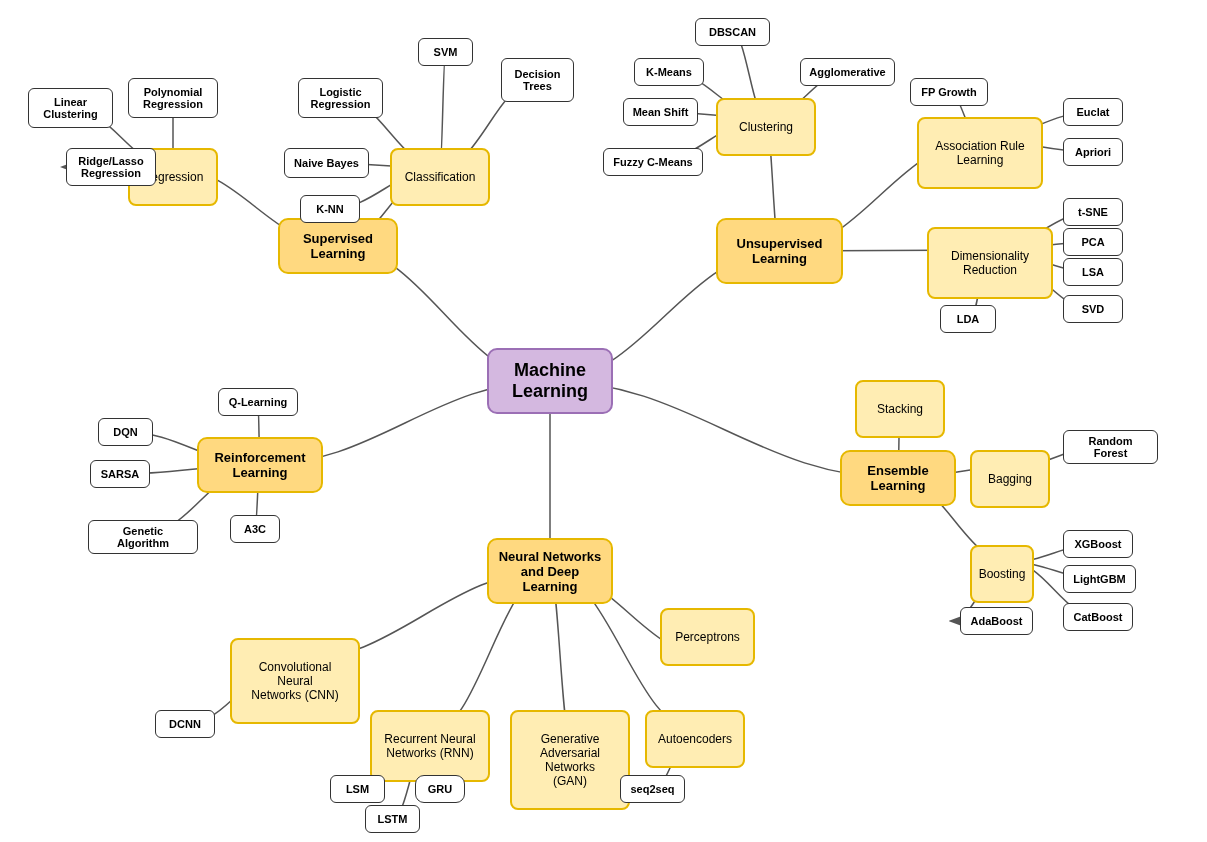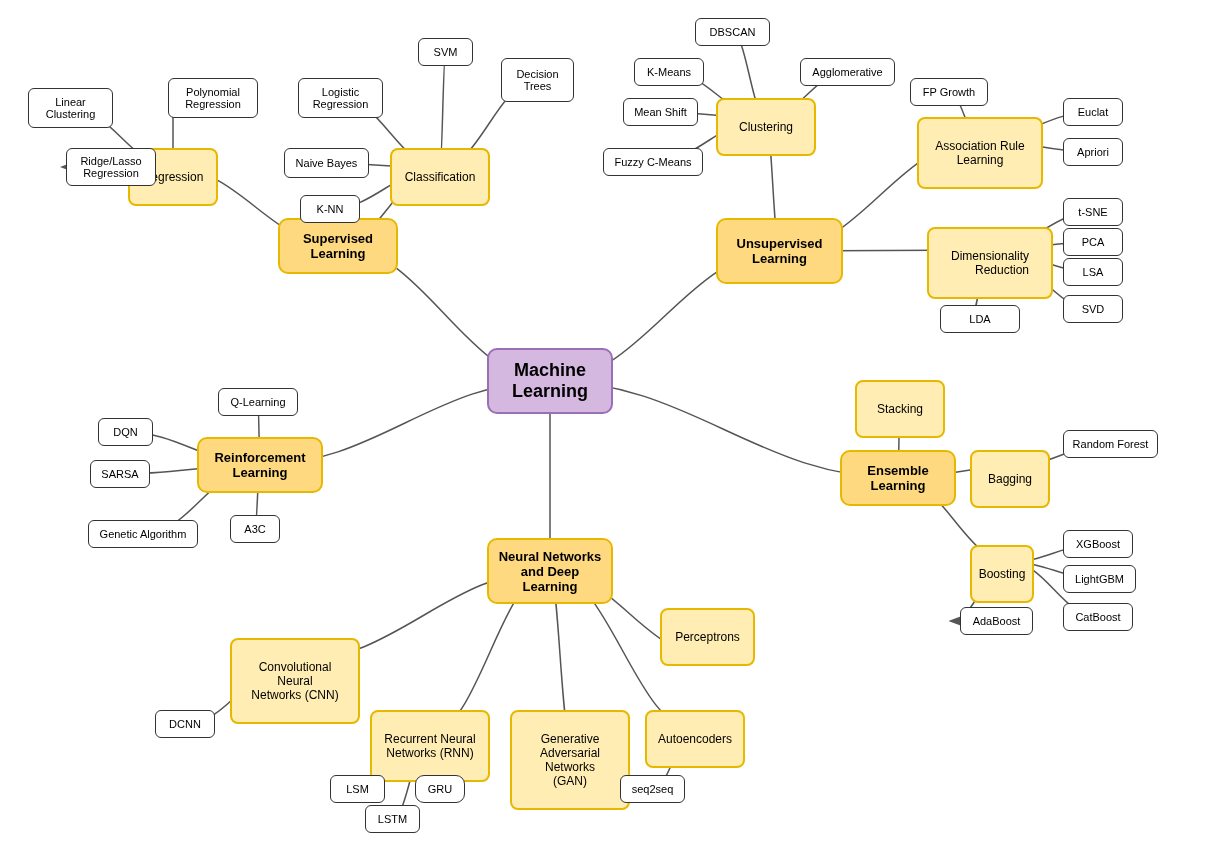--- a/index.html
+++ b/index.html
@@ -24,21 +24,21 @@
       pointer-events: none;
       z-index: 0;
     }
     .node {
       position: absolute;
       display: flex;
       align-items: center;
       justify-content: center;
       text-align: center;
       font-size: 12px;
-      font-weight: normal;
+      font-weight: bold;
       z-index: 1;
     }
     .node-main {
       background: #d4b8e0;
       border: 2px solid #9b6fb5;
       border-radius: 10px;
       font-size: 18px;
       font-weight: bold;
       padding: 10px;
     }
@@ -142,37 +142,37 @@
     <div class="node node-primary" style="left: 487px; top: 538px; width: 126px; min-height: 66px; white-space: pre-line;">Neural Networks
 and Deep
 Learning</div>
     <div class="node node-primary" style="left: 840px; top: 450px; width: 116px; min-height: 56px; white-space: pre-line;">Ensemble
 Learning</div>
     <div class="node node-secondary" style="left: 128px; top: 148px; width: 90px; min-height: 40px; white-space: pre-line;">Regression</div>
     <div class="node node-secondary" style="left: 390px; top: 148px; width: 100px; min-height: 40px; white-space: pre-line;">Classification</div>
     <div class="node node-secondary" style="left: 716px; top: 98px; width: 100px; min-height: 40px; white-space: pre-line;">Clustering</div>
     <div class="node node-secondary" style="left: 917px; top: 117px; width: 126px; min-height: 46px; white-space: pre-line;">Association Rule
 Learning</div>
-    <div class="node node-secondary" style="left: 927px; top: 227px; width: 126px; min-height: 46px; white-space: pre-line; text-align: right;">Dimensionality
+    <div class="node node-secondary" style="left: 927px; top: 227px; width: 126px; min-height: 46px; white-space: pre-line;">Dimensionality
 Reduction</div>
     <div class="node node-secondary" style="left: 855px; top: 380px; width: 90px; min-height: 34px; white-space: pre-line;">Stacking</div>
     <div class="node node-secondary" style="left: 970px; top: 450px; width: 80px; min-height: 34px; white-space: pre-line;">Bagging</div>
     <div class="node node-secondary" style="left: 970px; top: 545px; width: 64px; min-height: 34px; white-space: pre-line;">Boosting</div>
     <div class="node node-secondary" style="left: 230px; top: 638px; width: 130px; min-height: 46px; white-space: pre-line;">Convolutional Neural
 Networks (CNN)</div>
     <div class="node node-secondary" style="left: 370px; top: 710px; width: 120px; min-height: 46px; white-space: pre-line;">Recurrent Neural
 Networks (RNN)</div>
     <div class="node node-secondary" style="left: 510px; top: 710px; width: 120px; min-height: 56px; white-space: pre-line;">Generative
 Adversarial Networks
 (GAN)</div>
     <div class="node node-secondary" style="left: 645px; top: 710px; width: 100px; min-height: 40px; white-space: pre-line;">Autoencoders</div>
     <div class="node node-secondary" style="left: 660px; top: 608px; width: 95px; min-height: 34px; white-space: pre-line;">Perceptrons</div>
     <div class="node node-leaf" style="left: 28px; top: 88px; width: 85px; min-height: 40px; white-space: pre-line;">Linear
 Clustering</div>
-    <div class="node node-leaf" style="left: 128px; top: 78px; width: 90px; min-height: 40px; white-space: pre-line; margin-left: 40px;">Polynomial
+    <div class="node node-leaf" style="left: 128px; top: 78px; width: 90px; min-height: 40px; white-space: pre-line;">Polynomial
 Regression</div>
     <div class="node node-leaf" style="left: 18px; top: 148px; width: 90px; min-height: 38px; white-space: pre-line; margin-left: 48px;">Ridge/Lasso
 Regression</div>
     <div class="node node-leaf" style="left: 298px; top: 78px; width: 85px; min-height: 40px; white-space: pre-line;">Logistic
 Regression</div>
     <div class="node node-leaf" style="left: 284px; top: 148px; width: 85px; min-height: 30px; white-space: pre-line;">Naive Bayes</div>
     <div class="node node-leaf" style="left: 300px; top: 195px; width: 60px; min-height: 28px; white-space: pre-line;">K-NN</div>
     <div class="node node-leaf" style="left: 418px; top: 38px; width: 55px; min-height: 28px; white-space: pre-line;">SVM</div>
     <div class="node node-leaf" style="left: 501px; top: 58px; width: 73px; min-height: 44px; white-space: pre-line;">Decision
 Trees</div>
@@ -181,21 +181,21 @@
     <div class="node node-leaf" style="left: 623px; top: 98px; width: 75px; min-height: 28px; white-space: pre-line;">Mean Shift</div>
     <div class="node node-leaf" style="left: 800px; top: 58px; width: 95px; min-height: 28px; white-space: pre-line;">Agglomerative</div>
     <div class="node node-leaf" style="left: 603px; top: 148px; width: 100px; min-height: 28px; white-space: pre-line; text-align: right;">Fuzzy C-Means</div>
     <div class="node node-leaf" style="left: 910px; top: 78px; width: 78px; min-height: 28px; white-space: pre-line;">FP Growth</div>
     <div class="node node-leaf" style="left: 1063px; top: 98px; width: 60px; min-height: 28px; white-space: pre-line;">Euclat</div>
     <div class="node node-leaf" style="left: 1063px; top: 138px; width: 60px; min-height: 28px; white-space: pre-line;">Apriori</div>
     <div class="node node-leaf" style="left: 1063px; top: 198px; width: 60px; min-height: 28px; white-space: pre-line;">t-SNE</div>
     <div class="node node-leaf" style="left: 1063px; top: 228px; width: 60px; min-height: 28px; white-space: pre-line;">PCA</div>
     <div class="node node-leaf" style="left: 1063px; top: 258px; width: 60px; min-height: 28px; white-space: pre-line;">LSA</div>
     <div class="node node-leaf" style="left: 1063px; top: 295px; width: 60px; min-height: 28px; white-space: pre-line;">SVD</div>
-    <div class="node node-leaf" style="left: 940px; top: 305px; width: 80px; min-height: 28px; white-space: pre-line;">LDA</div>
+    <div class="node node-leaf" style="left: 940px; top: 305px; width: 56px; min-height: 28px; white-space: pre-line;">LDA</div>
     <div class="node node-leaf" style="left: 218px; top: 388px; width: 80px; min-height: 28px; white-space: pre-line;">Q-Learning</div>
     <div class="node node-leaf" style="left: 98px; top: 418px; width: 55px; min-height: 28px; white-space: pre-line;">DQN</div>
     <div class="node node-leaf" style="left: 90px; top: 460px; width: 60px; min-height: 28px; white-space: pre-line;">SARSA</div>
     <div class="node node-leaf" style="left: 230px; top: 515px; width: 50px; min-height: 28px; white-space: pre-line;">A3C</div>
     <div class="node node-leaf" style="left: 88px; top: 520px; width: 110px; min-height: 28px; white-space: pre-line;">Genetic Algorithm</div>
     <div class="node node-leaf" style="left: 1063px; top: 430px; width: 95px; min-height: 28px; white-space: pre-line;">Random Forest</div>
     <div class="node node-leaf" style="left: 1063px; top: 530px; width: 70px; min-height: 28px; white-space: pre-line;">XGBoost</div>
     <div class="node node-leaf" style="left: 1063px; top: 565px; width: 73px; min-height: 28px; white-space: pre-line;">LightGBM</div>
     <div class="node node-leaf" style="left: 915px; top: 607px; width: 73px; min-height: 28px; white-space: pre-line; margin-left: 45px;">AdaBoost</div>
     <div class="node node-leaf" style="left: 1063px; top: 603px; width: 70px; min-height: 28px; white-space: pre-line;">CatBoost</div>

